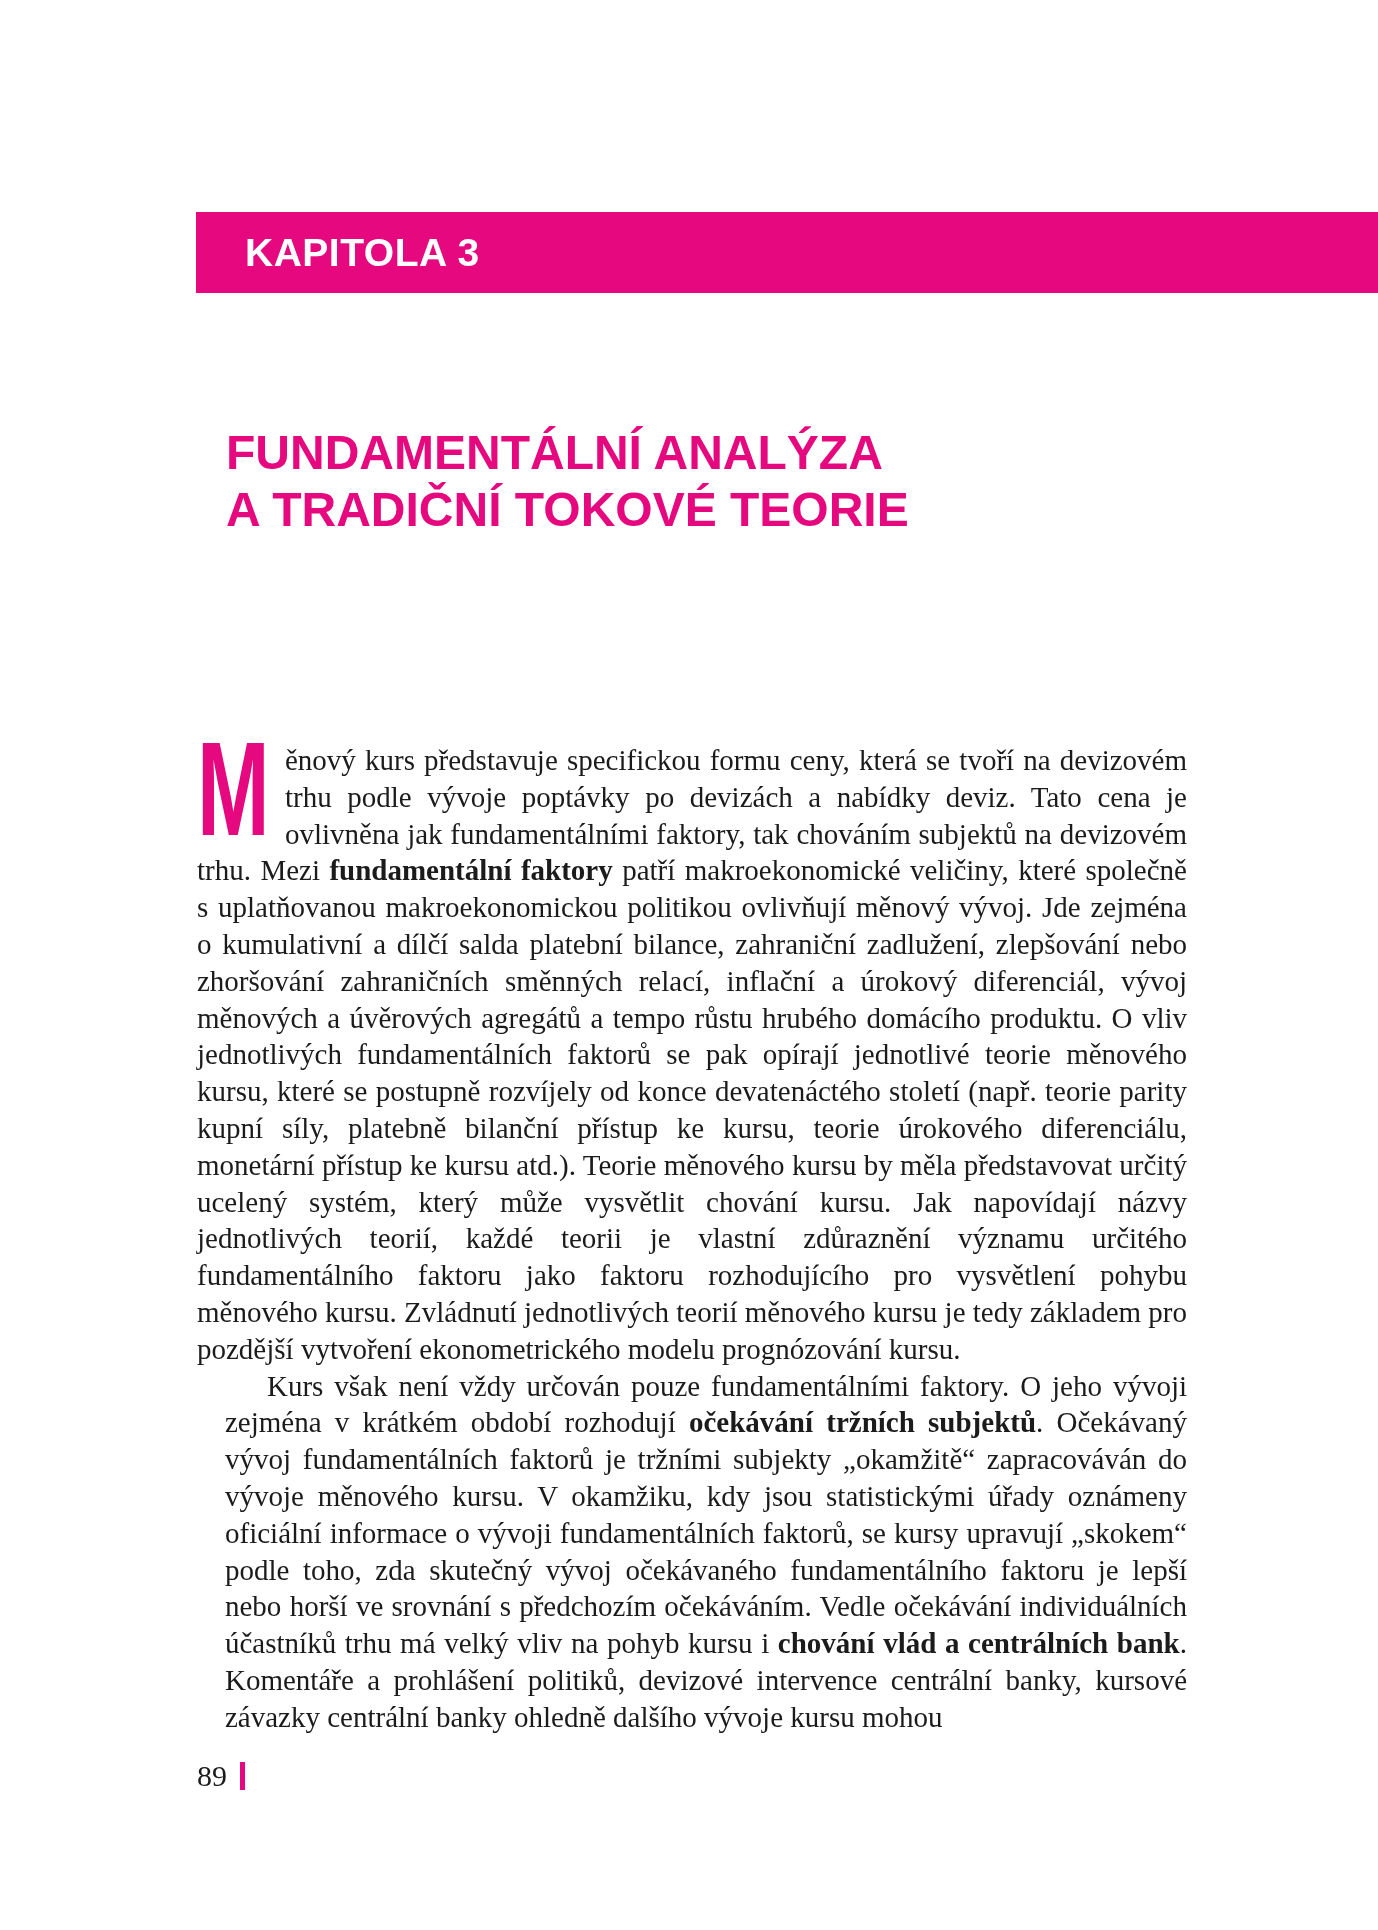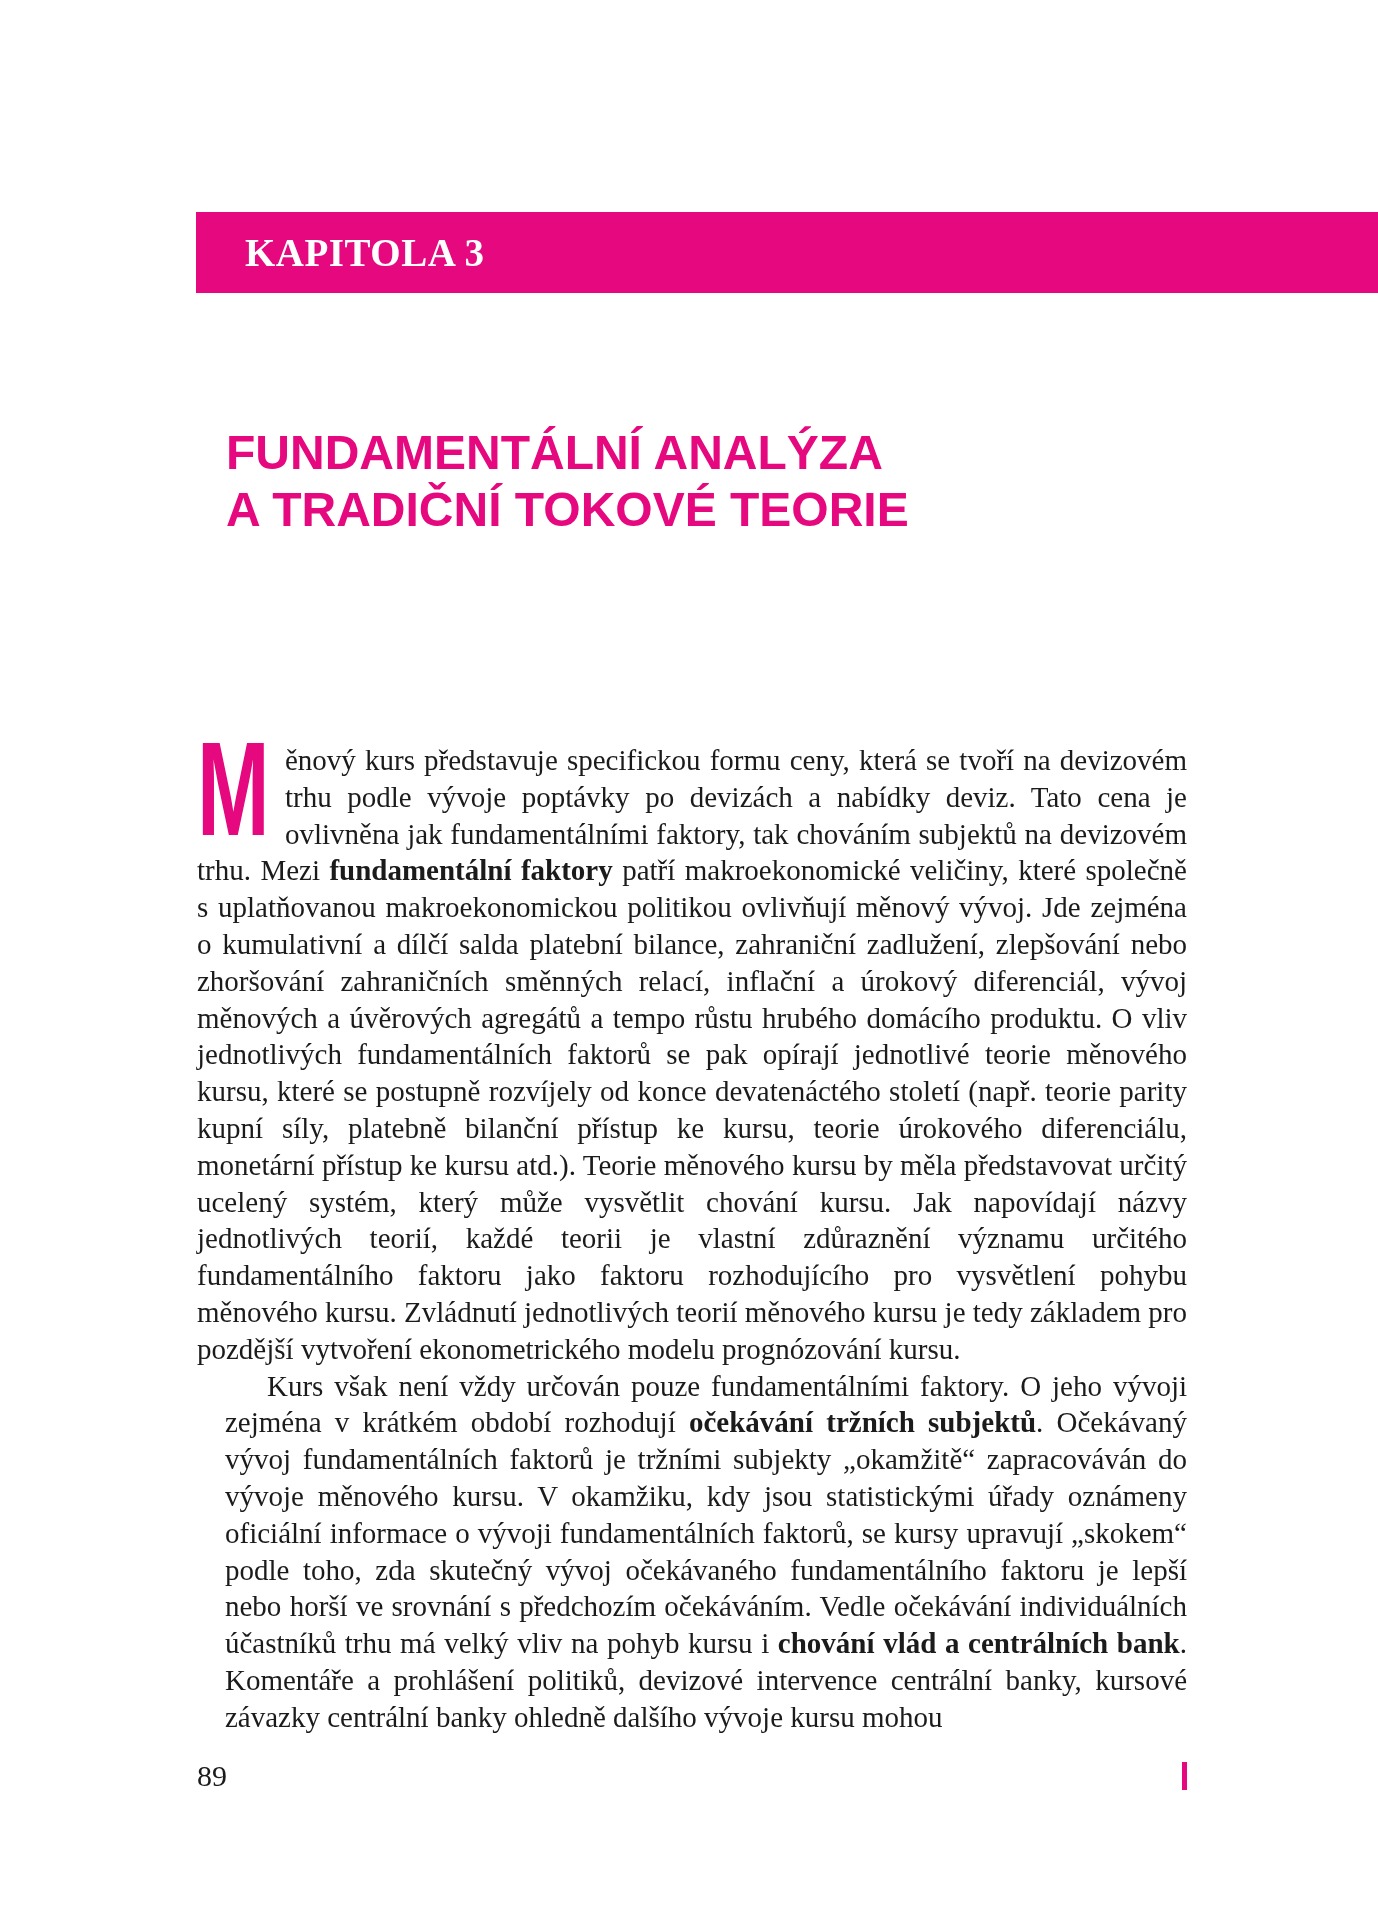--- a/index.html
+++ b/index.html
@@ -14,21 +14,21 @@
     background: #ffffff;
     overflow: hidden;
   }
   .chapter-banner {
     position: absolute;
     left: 196px; top: 212px; right: 0; height: 81px;
     background: #E5087E;
     display: flex; align-items: center;
     padding-left: 49px; box-sizing: border-box;
     color: #ffffff;
-    font-family: Liberation Serif, serif;
+    font-family: Liberation Sans, sans-serif;
     font-weight: bold;
     font-size: 39px;
     letter-spacing: 0.5px;
   }
   .chapter-title {
     position: absolute;
     left: 202px; top: 424px;
     color: #E5087E;
     font-family: "Liberation Sans", sans-serif;
     font-weight: bold;
@@ -64,21 +64,21 @@
     font-size: 134px;
     line-height: 1;
     transform: scaleX(0.65);
     transform-origin: 0 0;
   }
   .page-footer {
     position: absolute;
     left: 197px; top: 1761px;
     width: 990px;
     display: flex;
-    justify-content: space-between;
+    justify-content: flex-start;
     align-items: center;
     gap: 13px;
   }
   .page-number {
     font-family: "Liberation Serif", serif;
     font-size: 30px;
     color: #1b1b1b;
     line-height: 1;
   }
   .footer-bar {

